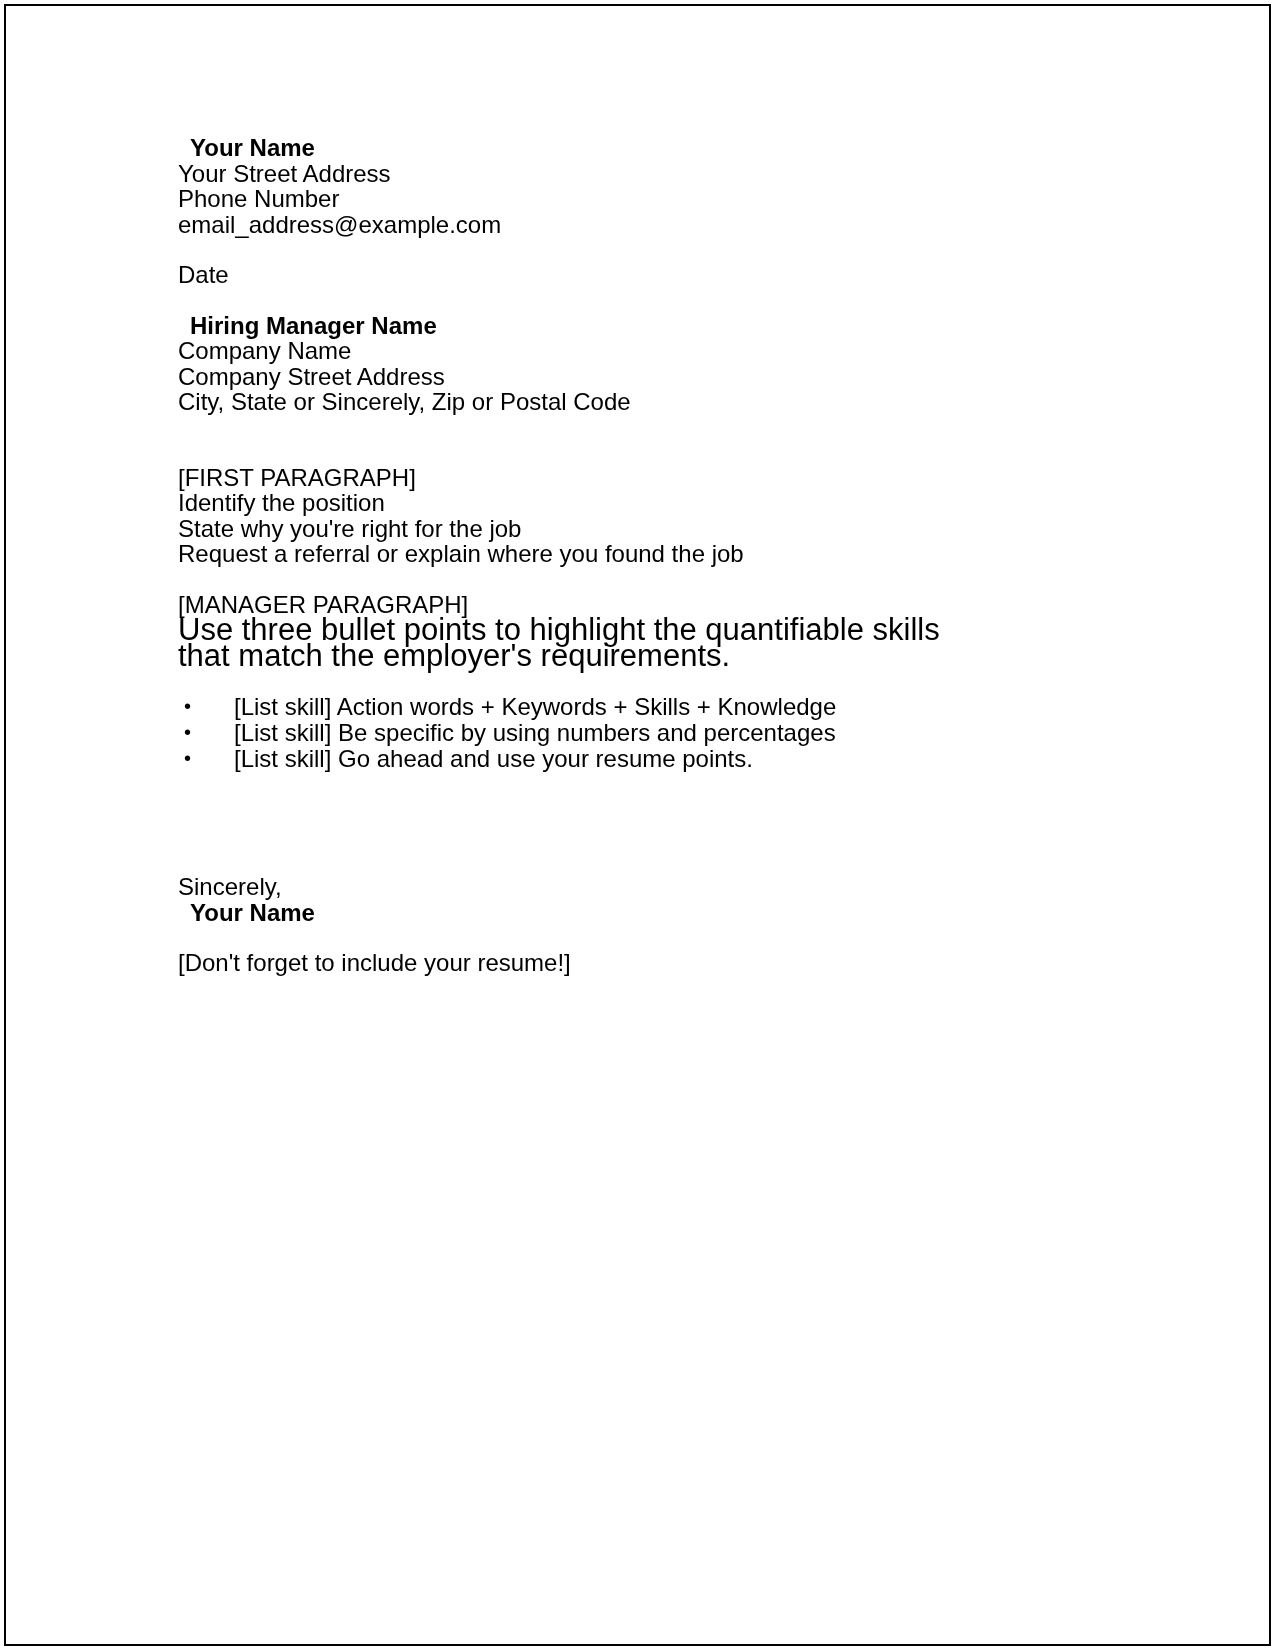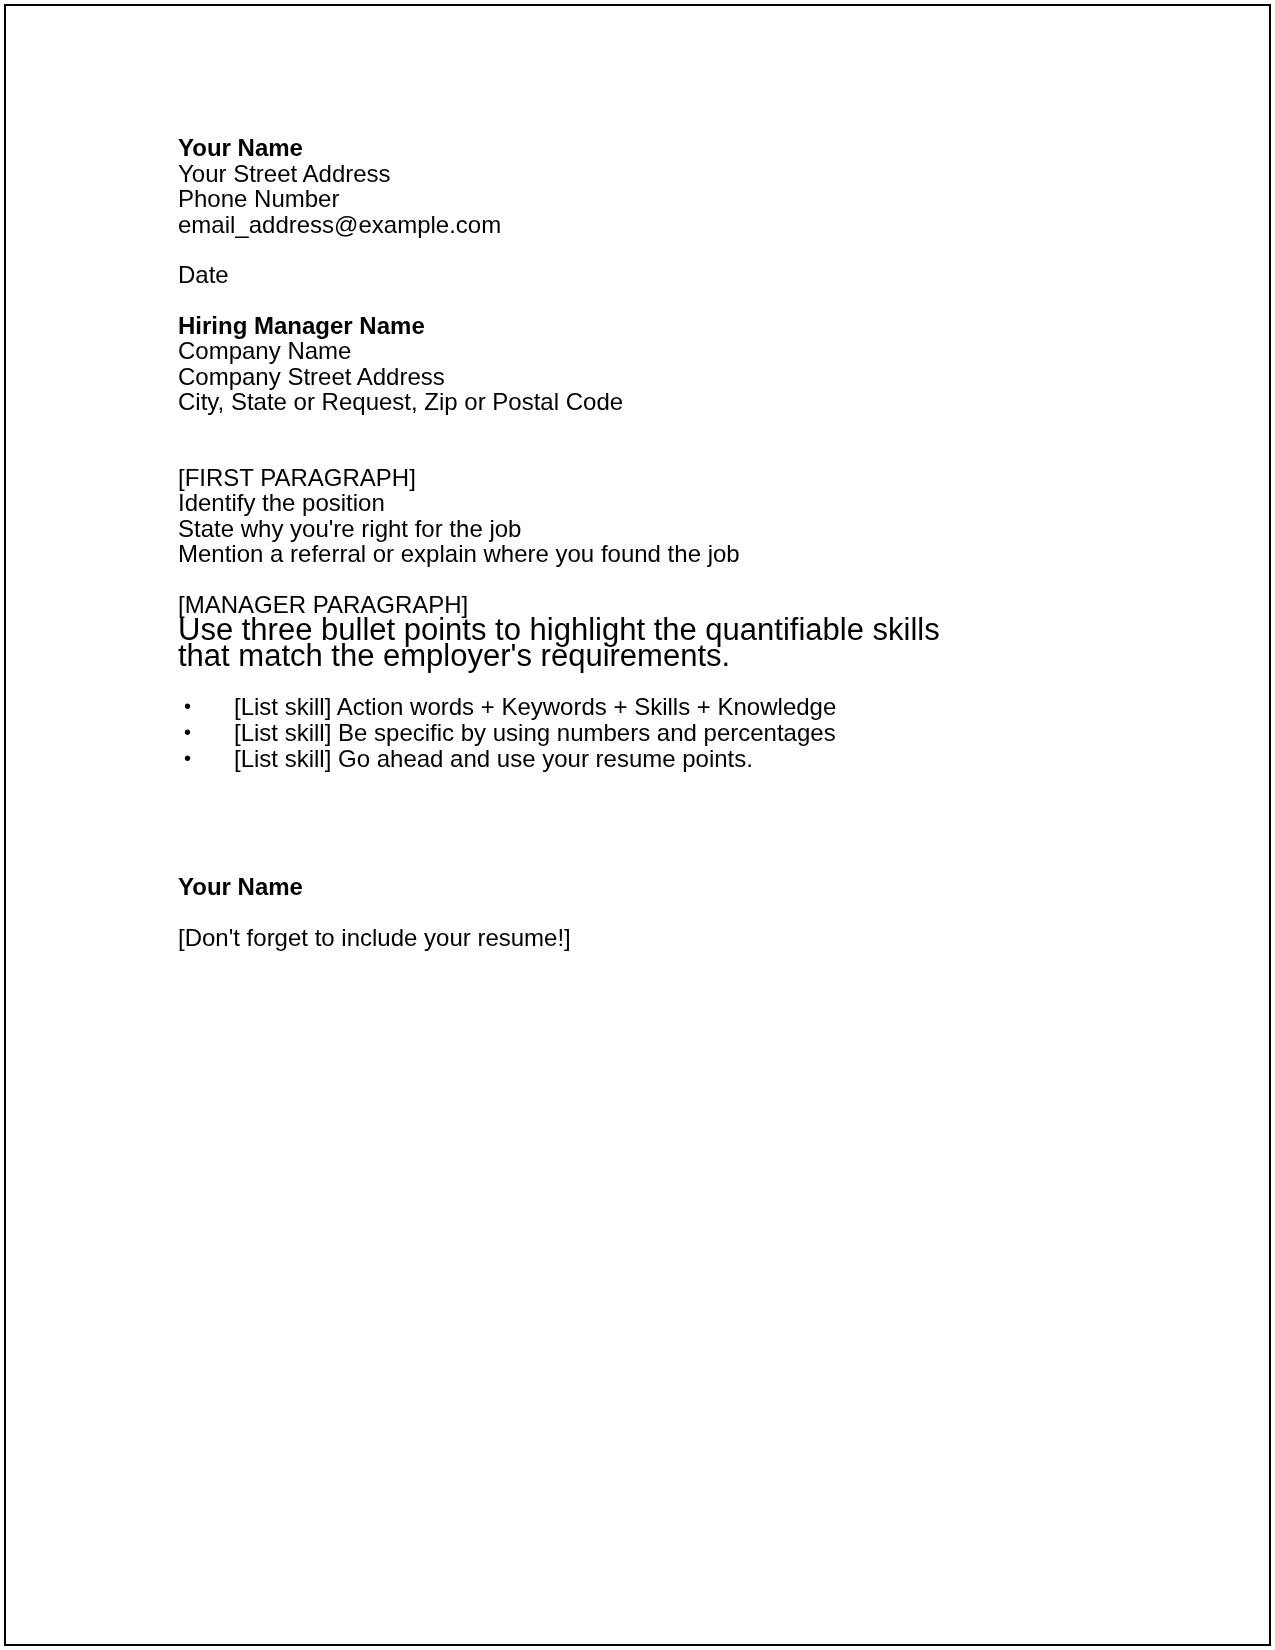--- a/index.html
+++ b/index.html
@@ -39,20 +39,21 @@
     top: 135px;
     width: 880px;
   }
   .line {
     font-size: 24px;
     line-height: 25.5px;
     white-space: pre-wrap;
   }
   .bold {
     font-weight: bold;
+    margin-left: 12px;
   }
   .spacer-sm {
     height: 25px;
   }
   .spacer-md {
     height: 26px;
   }
   .spacer-lg {
     height: 76px;
   }
@@ -98,33 +99,33 @@
     <div class="spacer-sm"></div>
 
     <div class="line">Date</div>
 
     <div class="spacer-sm"></div>
 
     <div>
       <div class="line bold">Hiring Manager Name</div>
       <div class="line">Company Name</div>
       <div class="line">Company Street Address</div>
-      <div class="line">City, State or Request, Zip or Postal Code</div>
+      <div class="line">City, State or Sincerely, Zip or Postal Code</div>
     </div>
 
     <div class="spacer-sm"></div>
 
 
     <div class="spacer-sm"></div>
 
     <div>
       <div class="line">[FIRST PARAGRAPH]</div>
       <div class="line">Identify the position</div>
       <div class="line">State why you're right for the job</div>
-      <div class="line">Mention a referral or explain where you found the job</div>
+      <div class="line">Request a referral or explain where you found the job</div>
     </div>
 
     <div class="spacer-sm"></div>
 
     <div>
       <div class="line">[MANAGER PARAGRAPH]</div>
       <div class="para-wrap">Use three bullet points to highlight the quantifiable skills that match the employer's requirements.</div>
     </div>
 
     <div class="spacer-md"></div>
@@ -143,20 +144,21 @@
         <span>[List skill] Go ahead and use your resume points.</span>
       </li>
     </ul>
 
     <div class="spacer-md"></div>
 
 
     <div class="spacer-lg"></div>
 
     <div>
+      <div class="line">Sincerely,</div>
       <div class="line bold">Your Name</div>
     </div>
 
     <div class="spacer-sm"></div>
 
     <div class="line">[Don't forget to include your resume!]</div>
 
   </div>
 </div>
 

